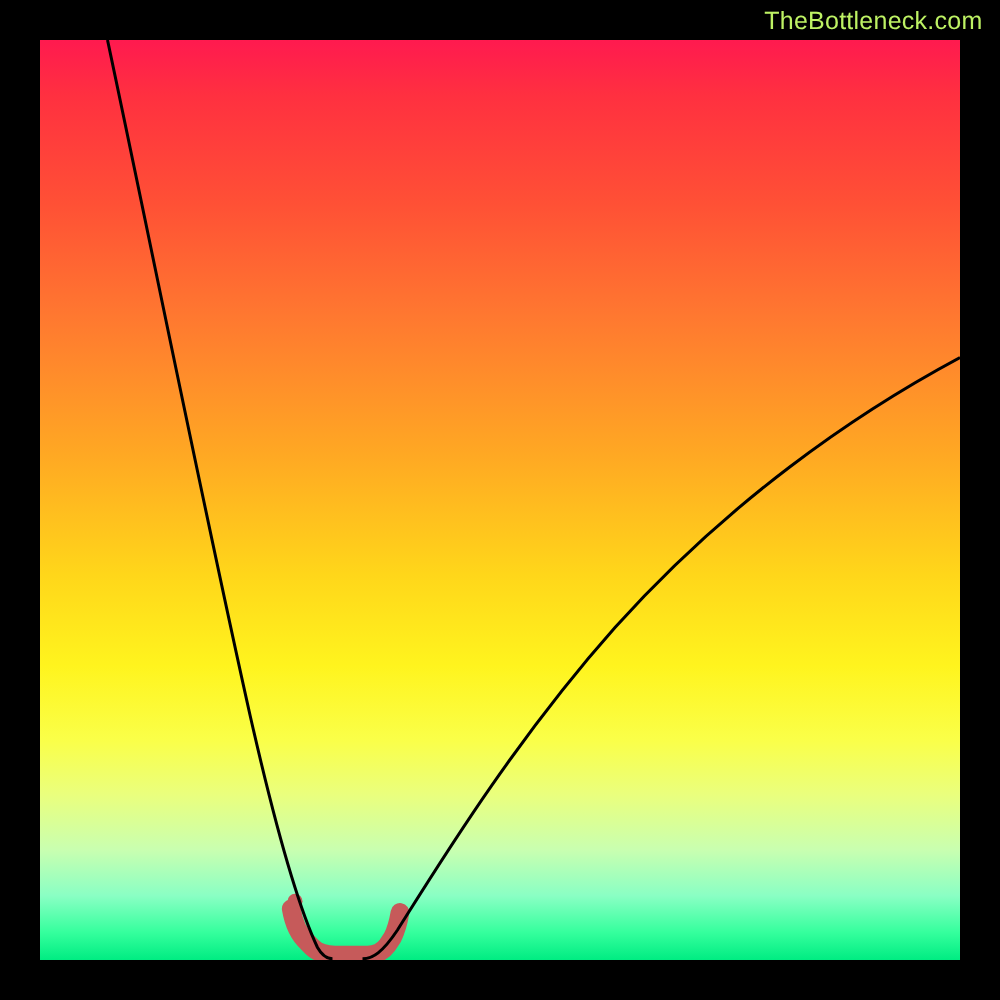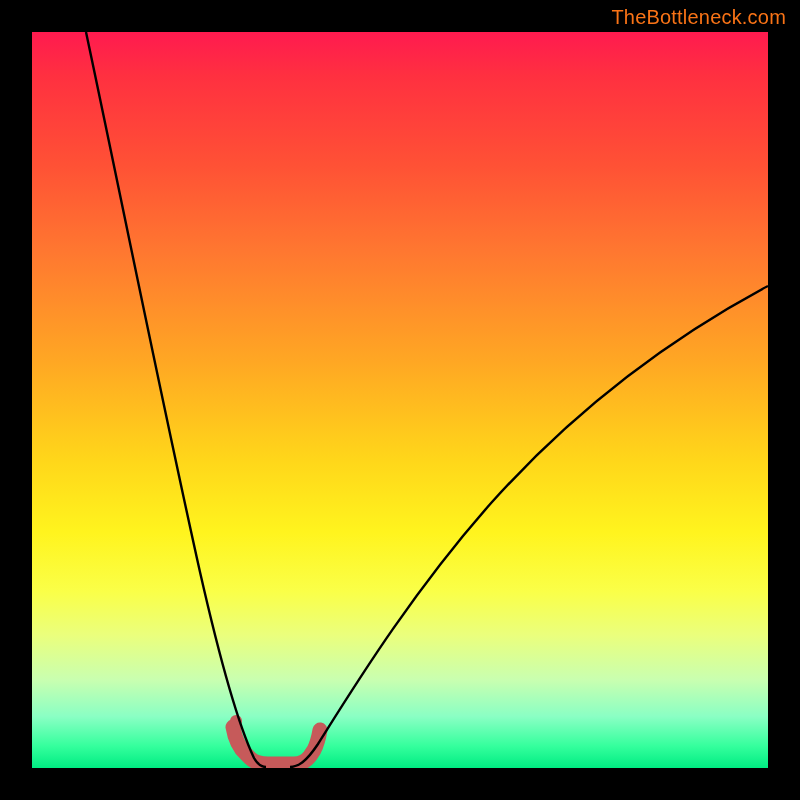--- a/index.html
+++ b/index.html
@@ -37,21 +37,21 @@
       #eaff7d 82%,
       #c9ffb0 88%,
       #8affc4 93%,
       #35ff9d 97%,
       #00ec82 100%);
   }
   .watermark {
     position: absolute;
     top: 6px;
     right: 14px;
-    color: #f97316;
+    color: #bef264;
     font-size: 20px;
     font-weight: 500;
     letter-spacing: 0.2px;
     margin-left: 34px;
   }
   svg.curves {
     position: absolute;
     top: 0;
     left: 0;
   }

